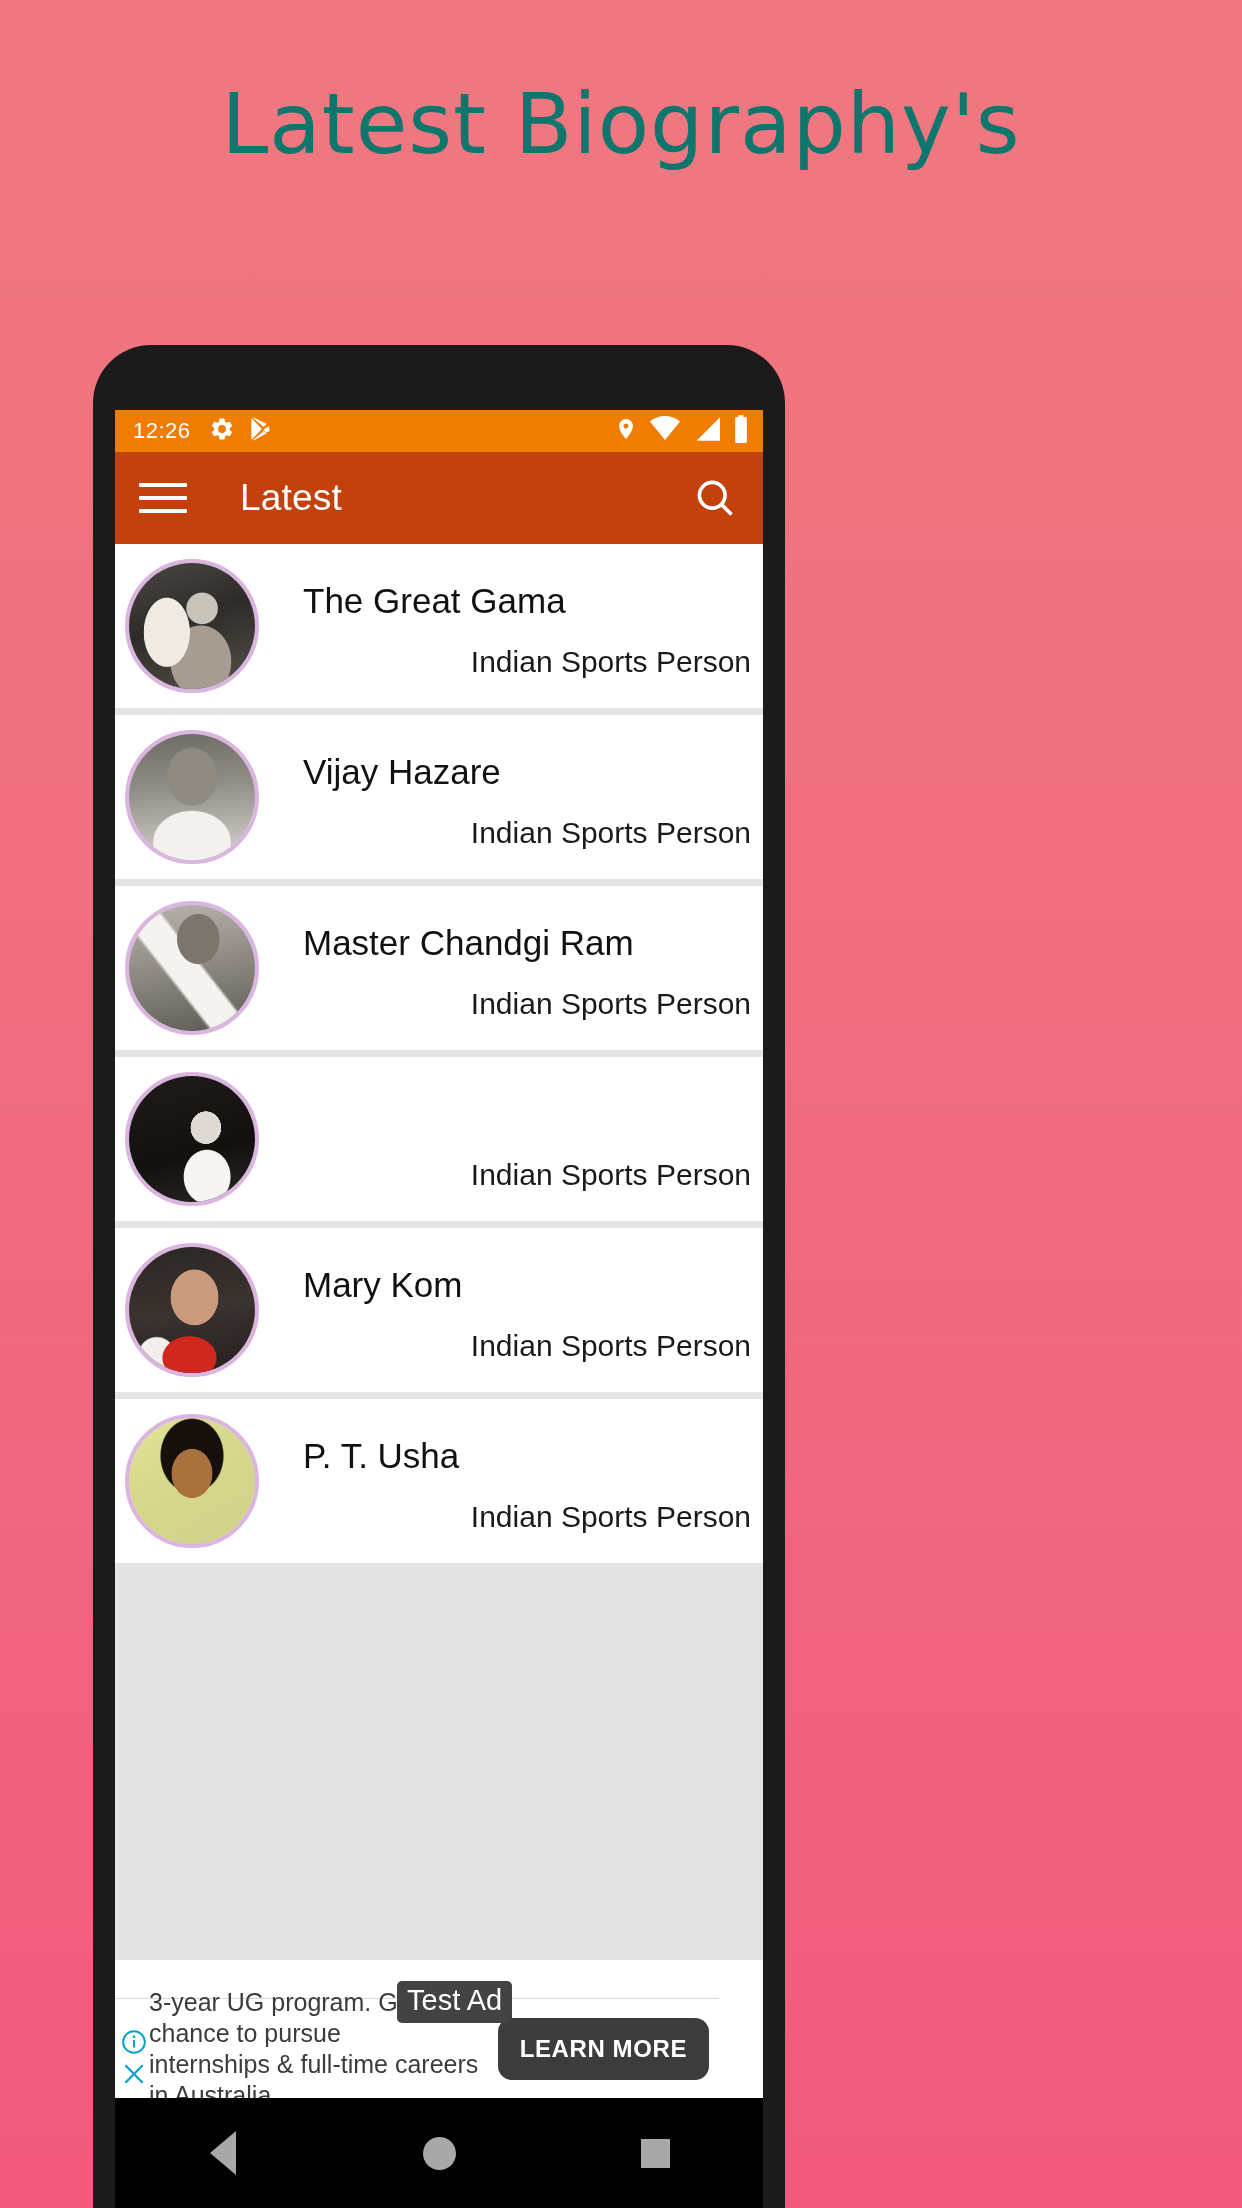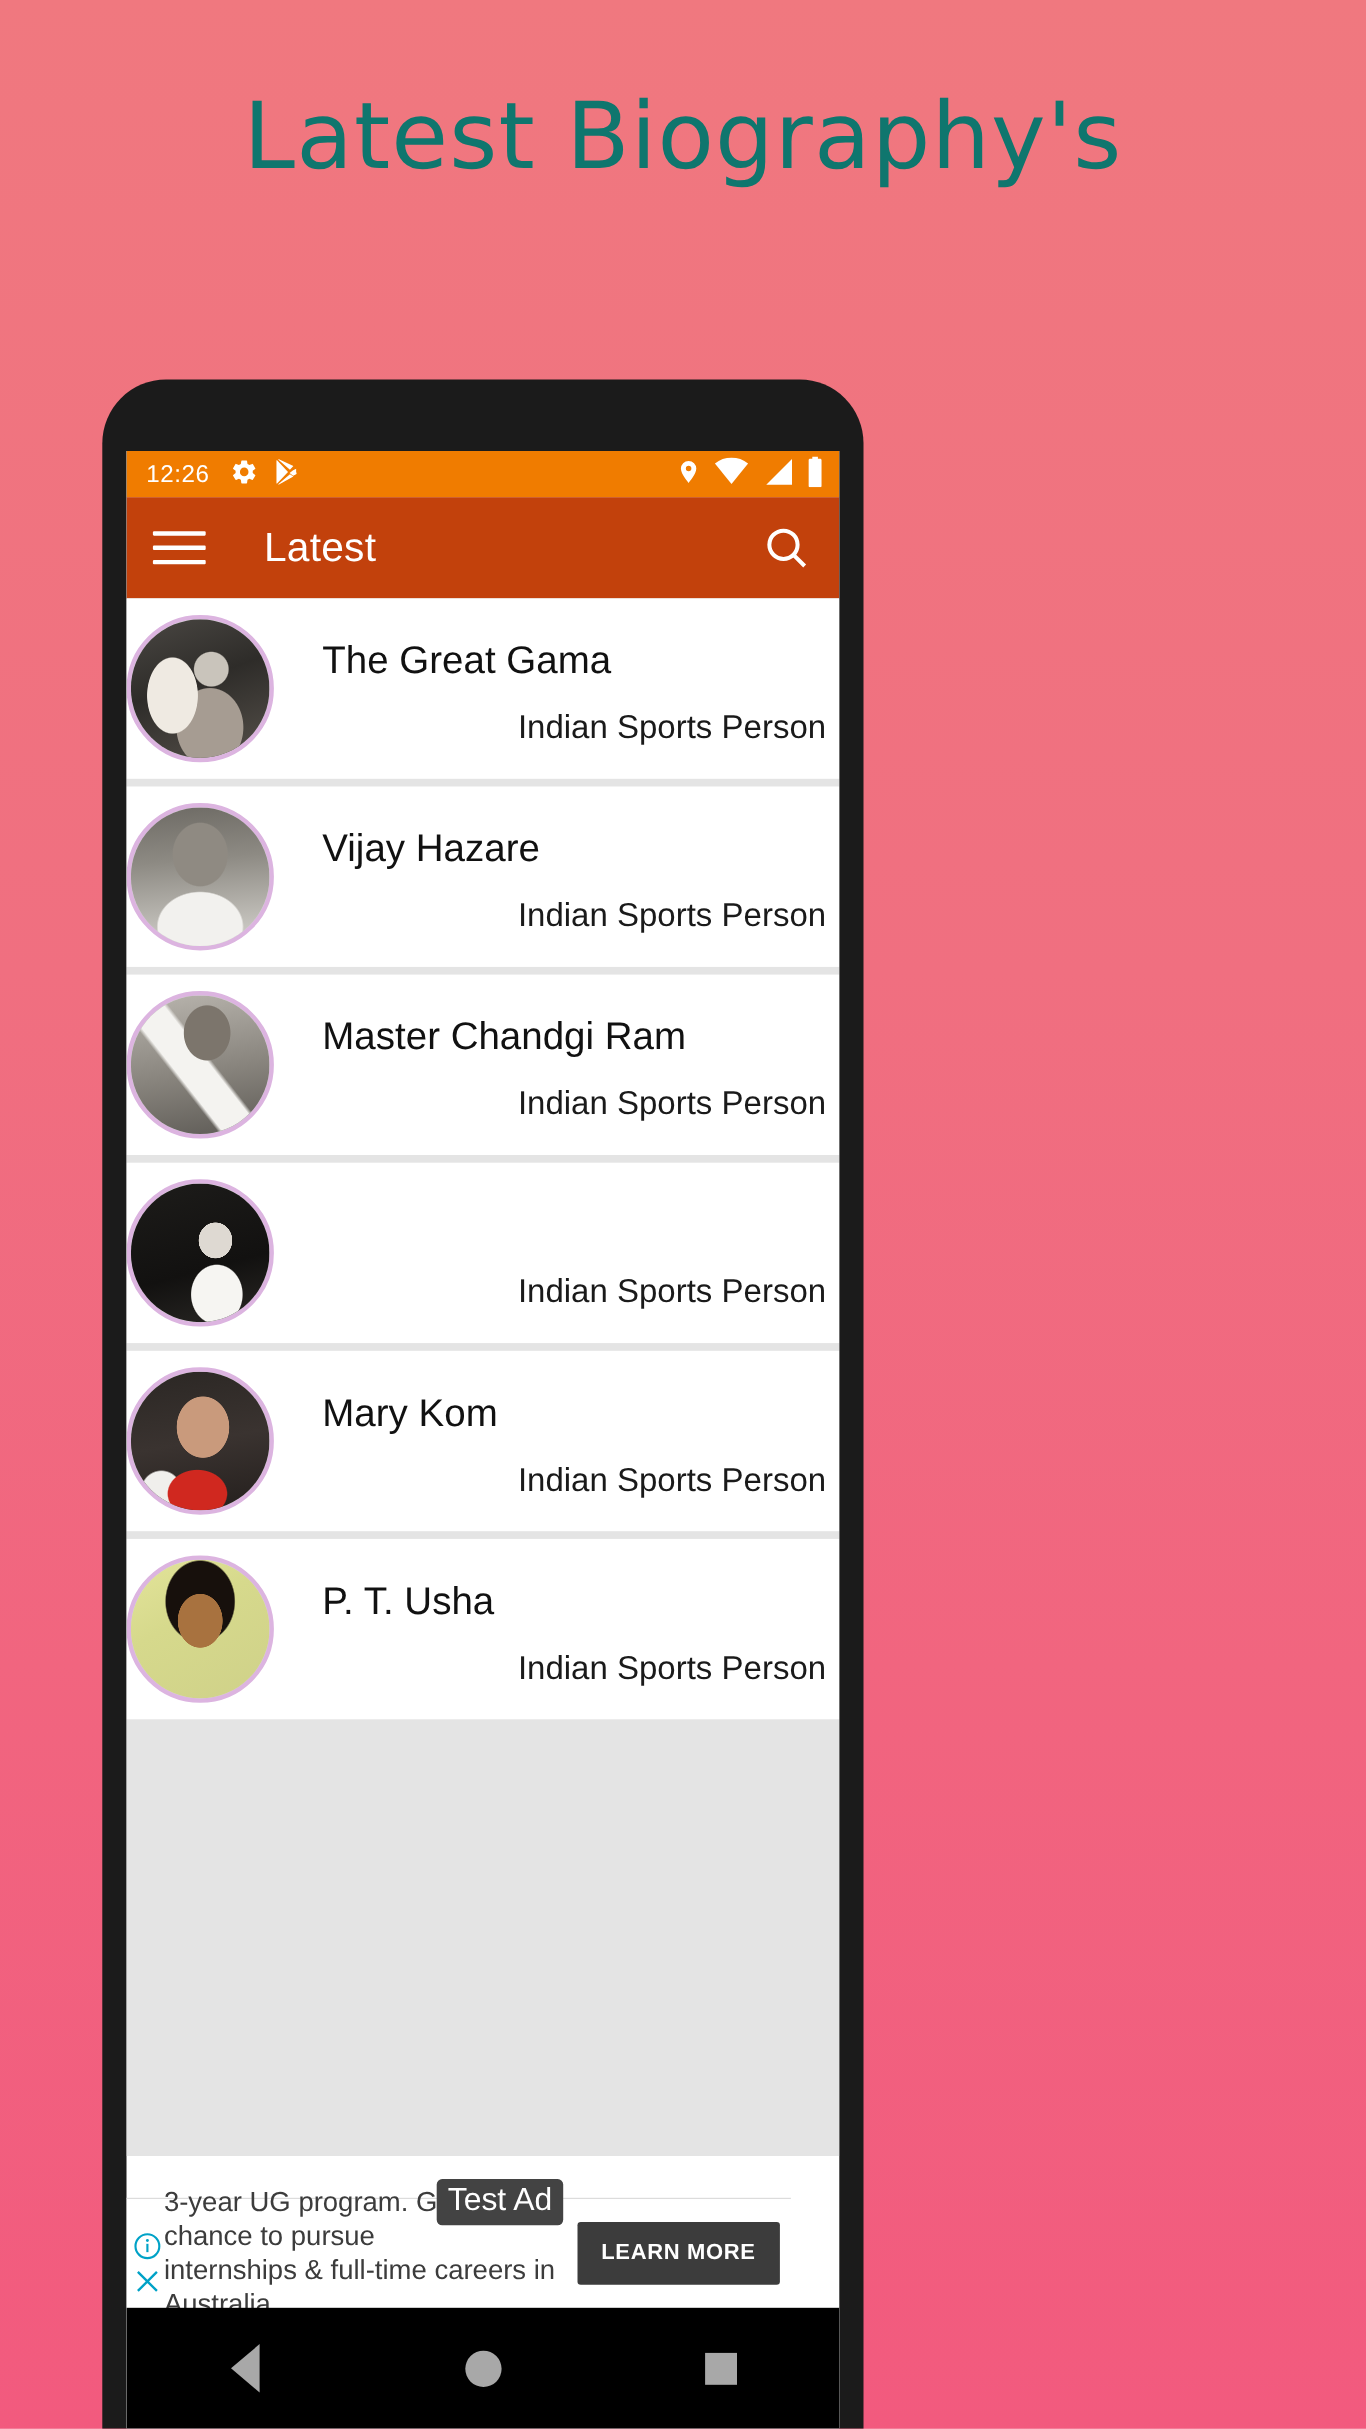--- a/index.html
+++ b/index.html
@@ -74,20 +74,21 @@
     height:1416px;
     overflow:hidden;
   }
   .list-item {
     background:#ffffff;
     height:164px;
     margin-bottom:7px;
     position:relative;
     display:flex;
     align-items:center;
+    padding-left:10px;
     cursor:pointer;
   }
   .avatar {
     width:134px; height:134px;
     border-radius:50%;
     border:4px solid #dcb4e0;
     overflow:hidden;
     flex:0 0 auto;
     position:relative;
     background:#d8d8d8;
@@ -119,23 +120,23 @@
   #ad-text {
     flex:1 1 auto;
     font-size:25px; line-height:31px; color:#3c3c3c;
     padding-right:8px;
   }
   #ad-text span { display:block; }
   #learn-more-button {
     flex:0 0 auto;
     margin-right:10px;
     background:#3c3c3c; color:#ffffff;
-    font-size:20px; font-weight:700; letter-spacing:0.6px;
+    font-size:24px; font-weight:700; letter-spacing:0.6px;
     padding:17px 22px;
-    border-radius:3px;
+    border-radius:14px;
     white-space:nowrap;
     cursor:pointer;
     border:none;
     font-family:"Liberation Sans", sans-serif;
   }
   #test-ad-badge {
     position:absolute;
     left:282px; top:-18px;
     background:#434343; color:#ffffff;
     font-size:29px;

